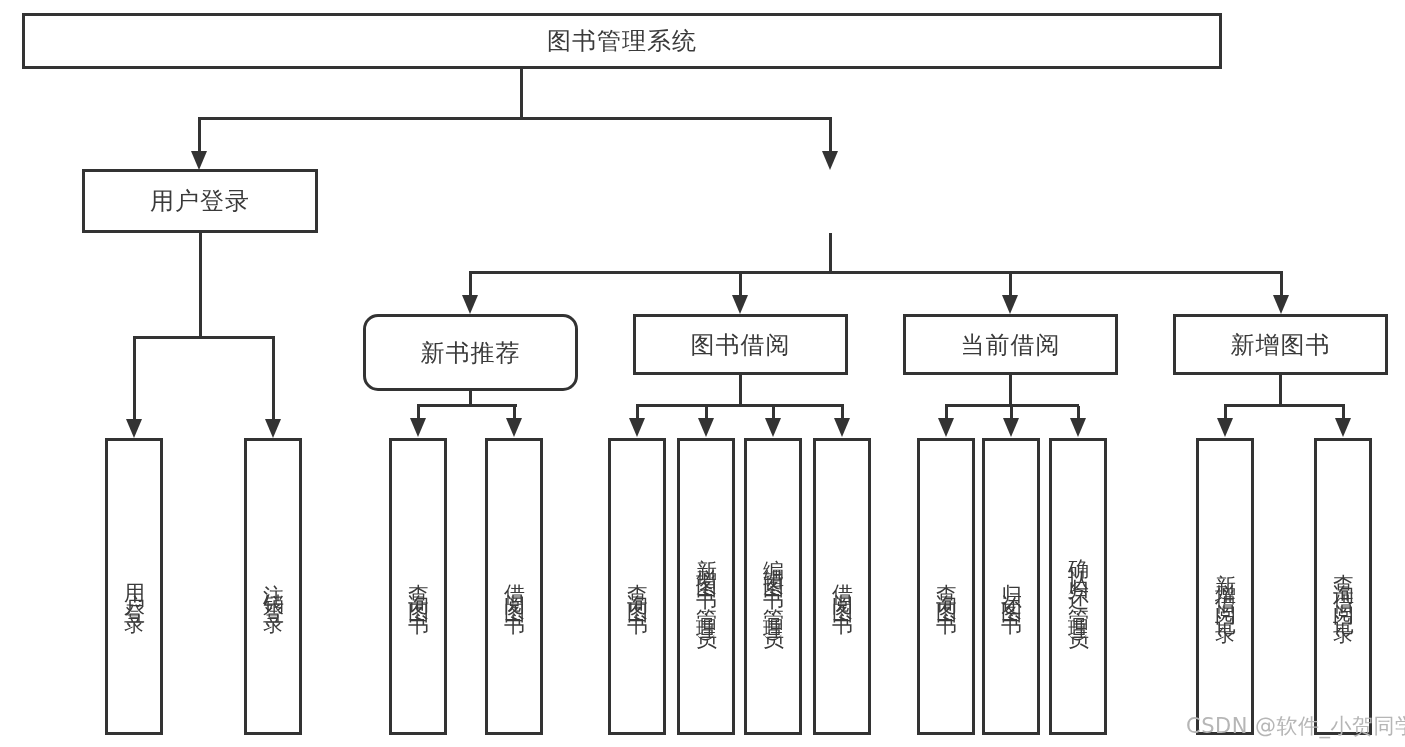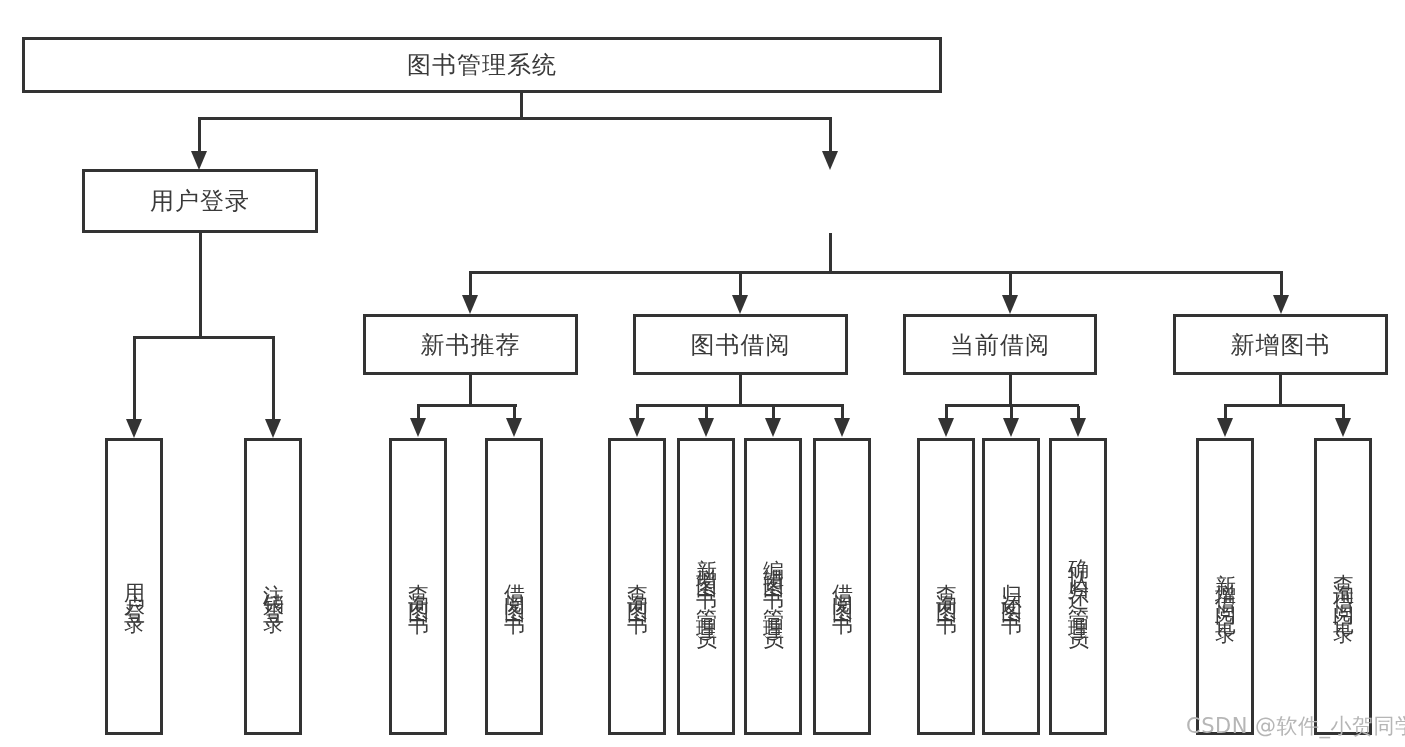--- a/index.html
+++ b/index.html
@@ -70,21 +70,21 @@
     letter-spacing:0.5px;
     z-index:10;
     white-space:nowrap;
   }
 </style>
 </head>
 <body>
 
 <div id="canvas">
 
-  <div class="box" style="left:22px;top:13px;width:920px;height:56px;margin-top:24px;">
+  <div class="box" style="left:22px;top:13px;width:1200px;height:56px;">
     <span>图书管理系统</span>
   </div>
 
   <div>
     <div class="vline" style="left:520px;top:69px;height:50px;"></div>
     <div class="hline" style="left:198px;top:117px;width:634px;"></div>
     <div class="vline" style="left:198px;top:119px;height:33px;"></div>
     <div class="ah" style="left:191px;top:151px;"></div>
     <div class="vline" style="left:829px;top:119px;height:33px;"></div>
     <div class="ah" style="left:822px;top:151px;"></div>
@@ -109,27 +109,27 @@
     <div class="vline" style="left:469px;top:273px;height:24px;"></div>
     <div class="ah" style="left:462px;top:295px;"></div>
     <div class="vline" style="left:739px;top:273px;height:24px;"></div>
     <div class="ah" style="left:732px;top:295px;"></div>
     <div class="vline" style="left:1009px;top:273px;height:24px;"></div>
     <div class="ah" style="left:1002px;top:295px;"></div>
     <div class="vline" style="left:1280px;top:273px;height:24px;"></div>
     <div class="ah" style="left:1273px;top:295px;"></div>
   </div>
 
-  <div class="box" style="left:363px;top:314px;width:215px;height:61px;">
+  <div class="box" style="left:363px;top:314px;width:215px;height:77px;border-radius:15px;">
     <span>新书推荐</span>
   </div>
   <div class="box" style="left:633px;top:314px;width:215px;height:61px;">
     <span>图书借阅</span>
   </div>
-  <div class="box" style="left:903px;top:314px;width:194px;height:61px;">
+  <div class="box" style="left:903px;top:314px;width:215px;height:61px;">
     <span>当前借阅</span>
   </div>
   <div class="box" style="left:1173px;top:314px;width:215px;height:61px;">
     <span>新增图书</span>
   </div>
 
   <div>
     <div class="vline" style="left:469px;top:375px;height:31px;"></div>
     <div class="hline" style="left:417px;top:404px;width:100px;"></div>
     <div class="vline" style="left:417px;top:406px;height:15px;"></div>

